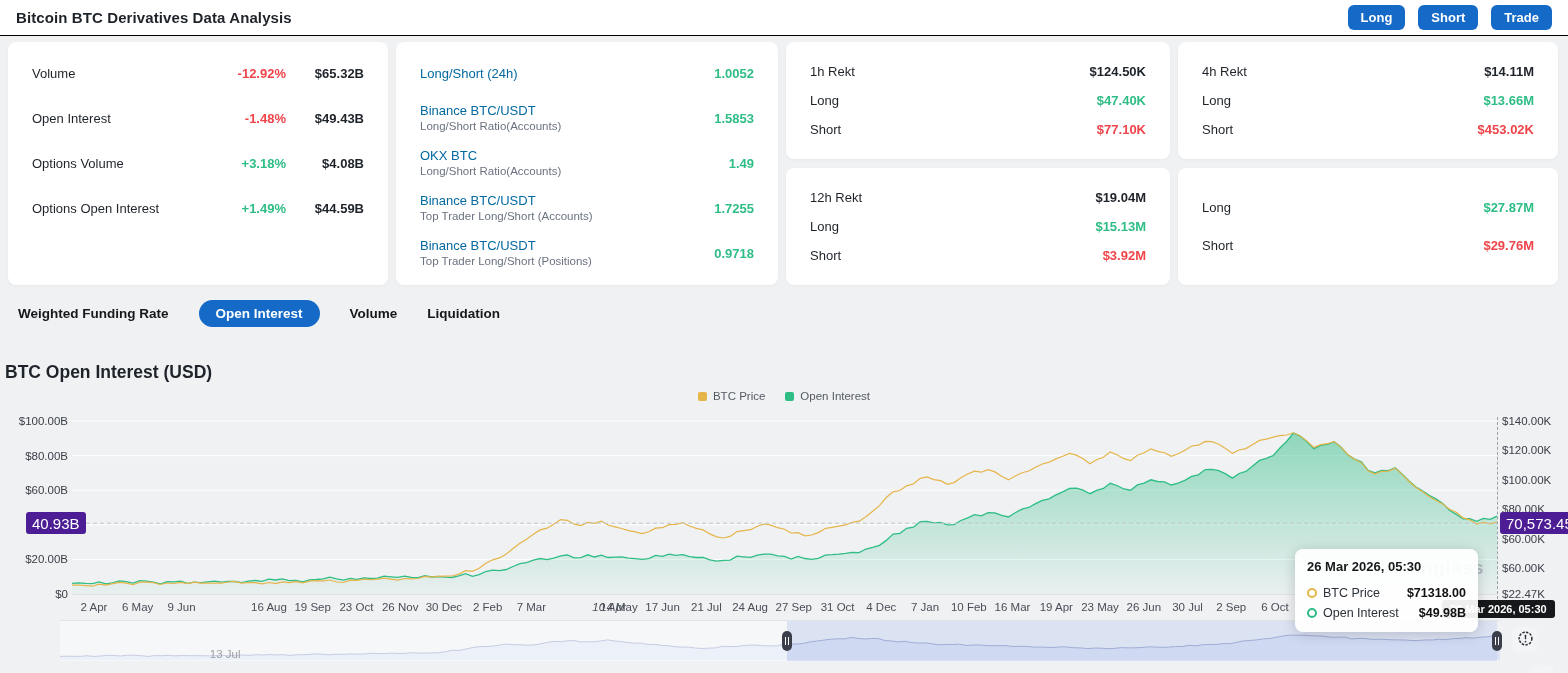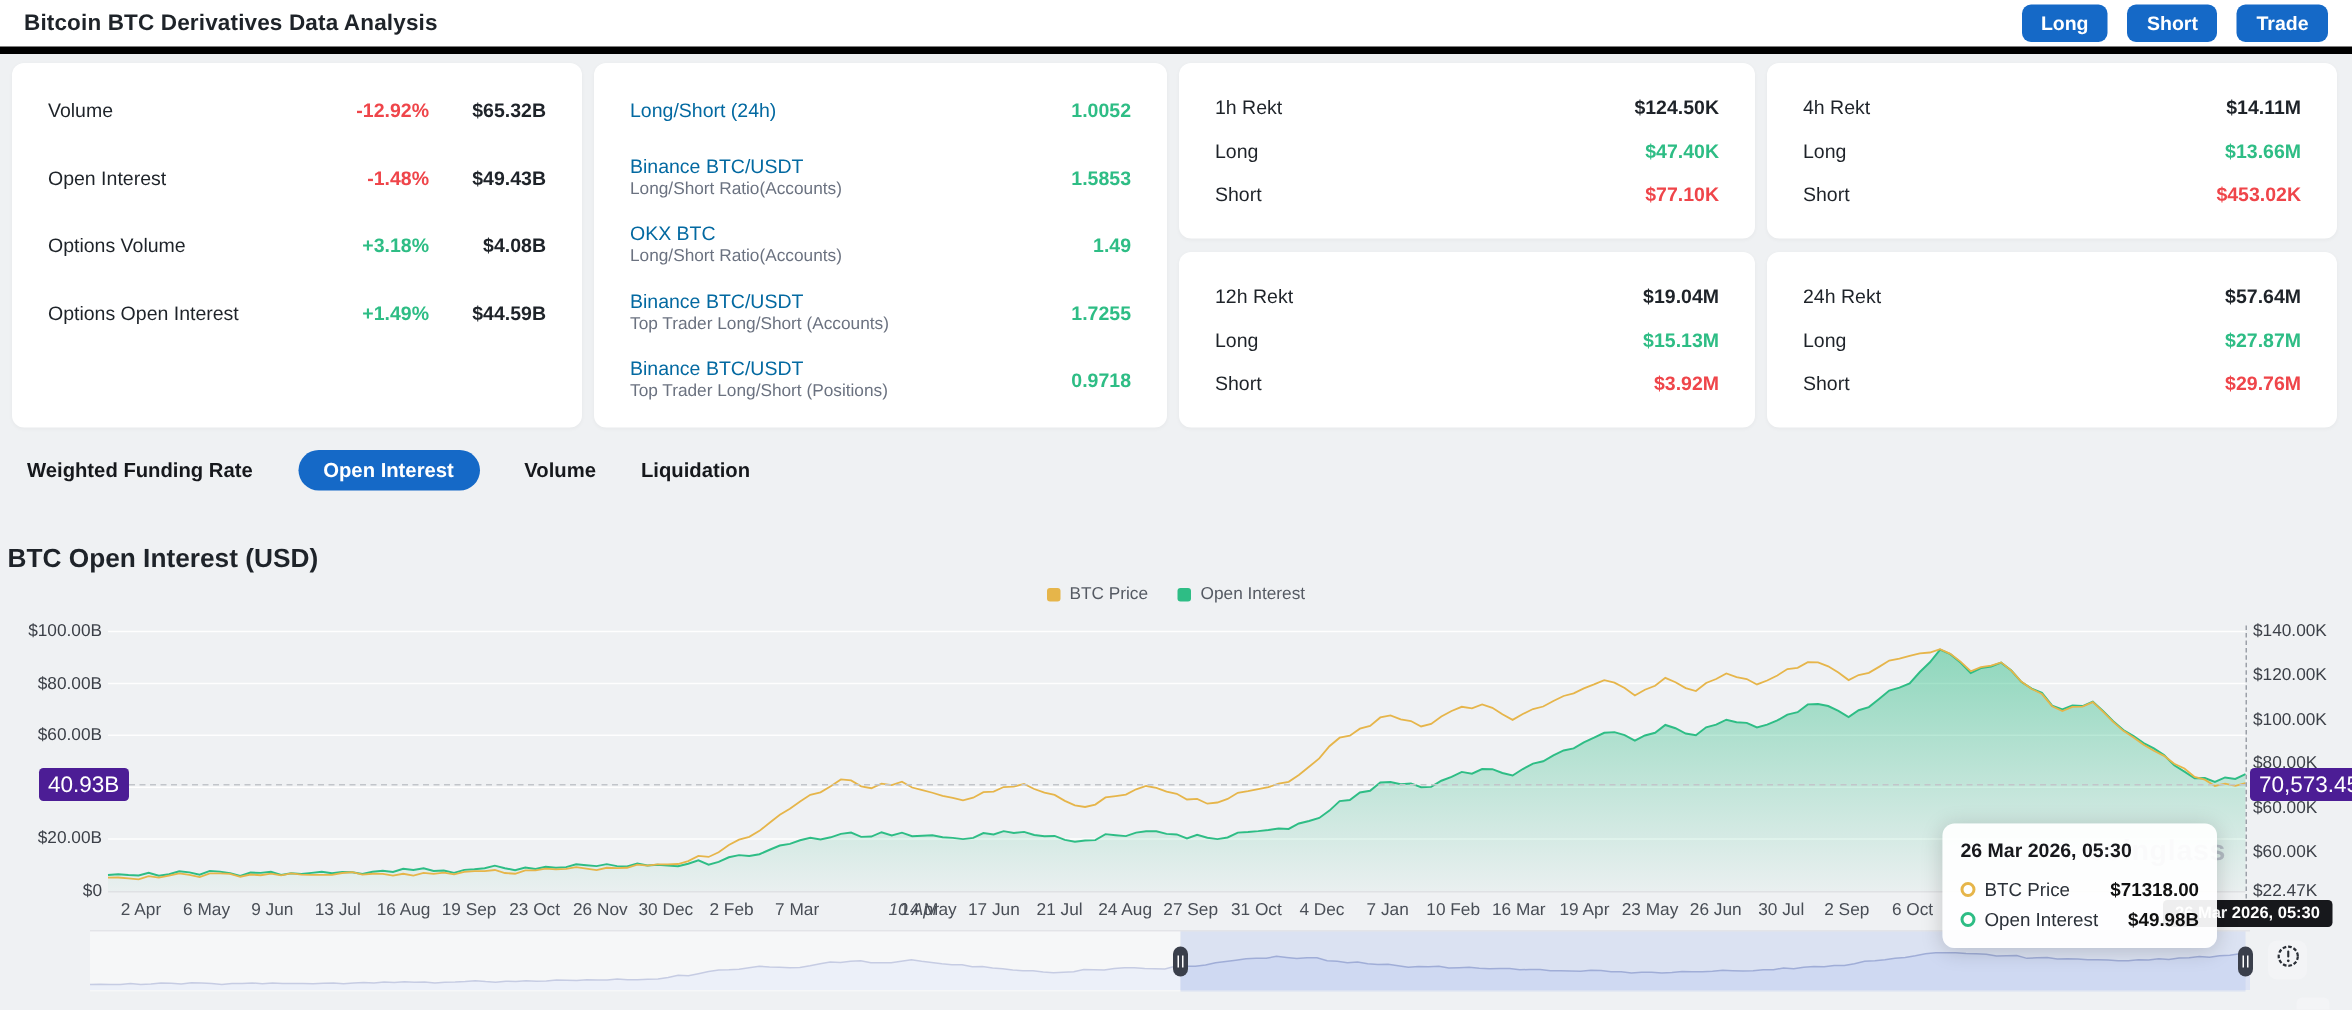--- a/index.html
+++ b/index.html
@@ -5,21 +5,21 @@
   html,body{margin:0;padding:0}
   body{
     width:1568px;height:673px;overflow:hidden;position:relative;
     background:#eff1f3;color:#1e2329;
     font-family:"Liberation Sans",sans-serif;
     -webkit-font-smoothing:antialiased;
   }
   
   .hdr{position:absolute;top:0;left:0;width:1568px;height:36px;background:#ffffff;
        display:flex;align-items:center;justify-content:space-between;padding:0 16px;box-sizing:border-box;
-       border-bottom:5px solid #000000;z-index:2}
+       border-bottom:1px solid #000000;z-index:2}
   .hdr-title{font-size:15px;font-weight:700;letter-spacing:.1px}
   .hdr-btns{display:flex;gap:13px}
   .btn{background:#1569c7;color:#fff;font-weight:700;font-size:13px;border:none;border-radius:6px;
        padding:5px 13px;cursor:pointer;font-family:inherit}
   
   .cards{position:absolute;top:42px;left:8px;display:flex;gap:8px;z-index:2}
   .card{background:#fff;border-radius:8px;box-shadow:0 1px 3px rgba(0,0,0,.04);box-sizing:border-box}
   .card-stats{width:380px;height:243px;padding:9px 24px 0 24px}
   .srow{display:flex;align-items:center;height:45px}
   .srow .lbl{font-size:13px;color:#1e2329}
@@ -189,24 +189,20 @@
           <span class="klbl">Long</span>
           <span class="kval up">$13.66M</span>
         </div>
         <div class="krow">
           <span class="klbl">Short</span>
           <span class="kval down">$453.02K</span>
         </div>
       </div>
       <div class="card rekt-2">
         <div class="krow">
-          <span class="klbl">24h Rekt</span>
-          <span class="kval">$57.64M</span>
-        </div>
-        <div class="krow">
           <span class="klbl">Long</span>
           <span class="kval up">$27.87M</span>
         </div>
         <div class="krow">
           <span class="klbl">Short</span>
           <span class="kval down">$29.76M</span>
         </div>
       </div>
     </div>
 </section>
@@ -264,21 +260,21 @@
     <div class="ytick r" style="top: 538.8px;">$60.00K</div>
     <div class="ytick r" style="top: 509.3px;">$80.00K</div>
     <div class="ytick r" style="top: 479.9px;">$100.00K</div>
     <div class="ytick r" style="top: 450.4px;">$120.00K</div>
     <div class="ytick r" style="top: 421px;">$140.00K</div>
   </div>
 <div id="xTicks">
     <div class="xtick" style="left: 94px;">2 Apr</div>
     <div class="xtick" style="left: 137.7px;">6 May</div>
     <div class="xtick" style="left: 181.5px;">9 Jun</div>
-    <div class="xtick" style="left: 225.2px;">13 Jul</div>
+    <div class="xtick" style="left: 225.2px; margin-top: 47px;">13 Jul</div>
     <div class="xtick" style="left: 269px;">16 Aug</div>
     <div class="xtick" style="left: 312.7px;">19 Sep</div>
     <div class="xtick" style="left: 356.4px;">23 Oct</div>
     <div class="xtick" style="left: 400.2px;">26 Nov</div>
     <div class="xtick" style="left: 443.9px;">30 Dec</div>
     <div class="xtick" style="left: 487.7px;">2 Feb</div>
     <div class="xtick" style="left: 531.4px;">7 Mar</div>
     <div class="xtick" style="left: 609px; font-style: italic;">10 Apr</div>
     <div class="xtick" style="left: 618.9px;">14 May</div>
     <div class="xtick" style="left: 662.6px;">17 Jun</div>

